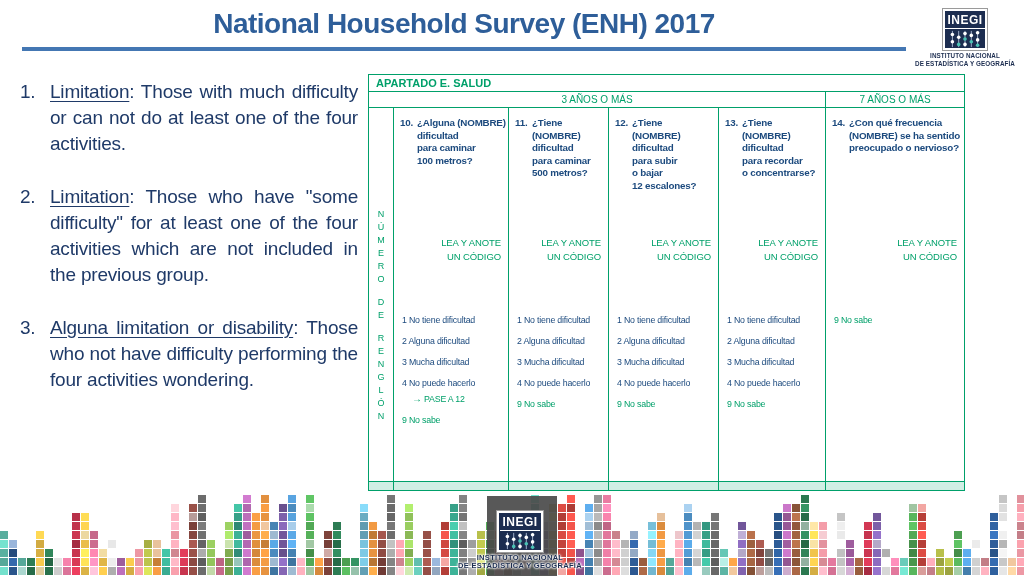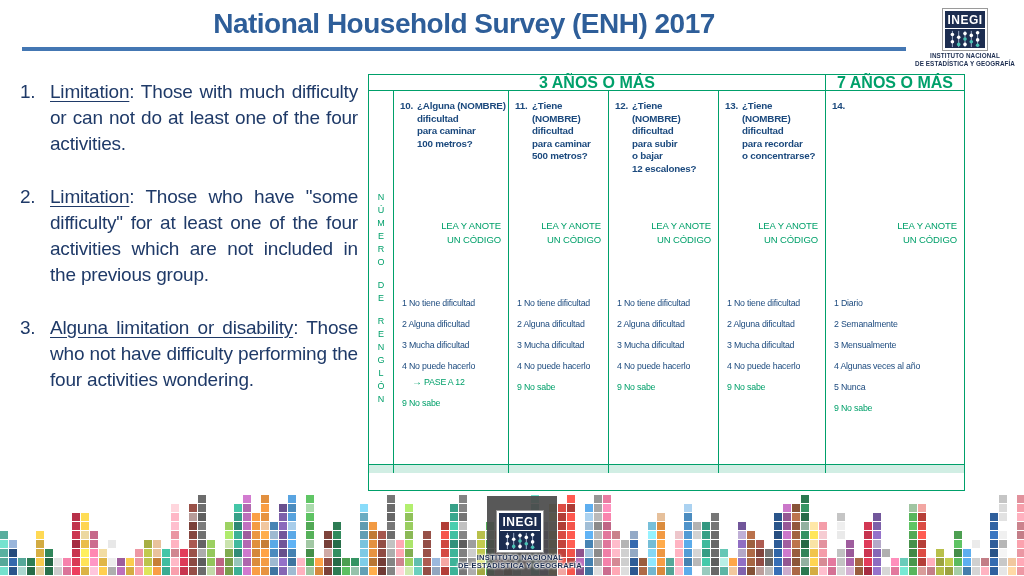--- a/index.html
+++ b/index.html
@@ -46,21 +46,21 @@
   .form{
     position:absolute;left:368px;top:74px;width:597px;height:417px;
     border:1px solid var(--form_green);box-sizing:border-box;background:#fff;
   }
   .form-title-row{
     height:16px;line-height:16px;border-bottom:1px solid var(--form_green);
     color:var(--form_green);font-weight:bold;font-size:11px;padding-left:7px;
   }
   .form-age-row{
     height:15px;display:flex;border-bottom:1px solid var(--form_green);
-    color:var(--form_green);font-size:16px;font-weight:bold;
+    color:var(--form_green);font-size:10px;font-weight:normal;
   }
   .age-left{width:456px;border-right:1px solid var(--form_green);text-align:center;line-height:15px;}
   .age-right{flex:1;text-align:center;line-height:15px;}
   .form-body{display:flex;height:382px;position:relative;}
   .fcol{position:relative;box-sizing:border-box;border-right:1px solid var(--form_green);}
   .c-num{width:25px;}
   .c-q10{width:115px;}
   .c-q11{width:100px;}
   .c-q12{width:110px;}
   .c-q13{width:107px;}
@@ -150,20 +150,21 @@
     <p class="def-text"><u>Limitation</u><span>: Those who have "some difficulty" for at least one of the four activities which are not included in the previous group.</span></p>
   </div>
 
   <div class="def-item">
     <span class="def-num">3.</span>
     <p class="def-text"><u>Alguna limitation or disability</u><span>: Those who not have difficulty performing the four activities wondering.</span></p>
   </div>
 </div>
 
 <div class="form">
+  <div class="form-title-row">APARTADO E. SALUD</div>
   <div class="form-age-row">
     <div class="age-left">3 AÑOS O MÁS</div>
     <div class="age-right">7 AÑOS O MÁS</div>
   </div>
   <div class="form-body">
 
     <div class="fcol c-num">
       <div class="vtext">
           <div class="vword">
             <div class="vchar">N</div>
@@ -290,33 +291,31 @@
             <div class="opt">3 Mucha dificultad</div>
             <div class="opt">4 No puede hacerlo</div>
           </div>
         <div class="dk">9 No sabe</div>
       </div>
     </div>
 
     <div class="fcol c-q14">
       <div class="q-head">
         <span class="q-num">14.</span>
+        <span class="q-lines">
+            <div class="q-line">¿Con qué frecuencia</div>
+            <div class="q-line">(NOMBRE) se ha sentido</div>
+            <div class="q-line">preocupado o nervioso?</div>
+          </span>
       </div>
       <div class="read-note">
         <div>LEA Y ANOTE</div>
         <div>UN CÓDIGO</div>
       </div>
       <div class="q-opts">
-        <div>
-            <div class="opt">1 Diario</div>
-            <div class="opt">2 Semanalmente</div>
-            <div class="opt">3 Mensualmente</div>
-            <div class="opt">4 Algunas veces al año</div>
-            <div class="opt">5 Nunca</div>
-          </div>
         <div class="dk">9 No sabe</div>
       </div>
     </div>
 
     <div class="form-strip"></div>
   </div>
 </div>
 
 <div class="band">
   <div id="mosaic-squares">

